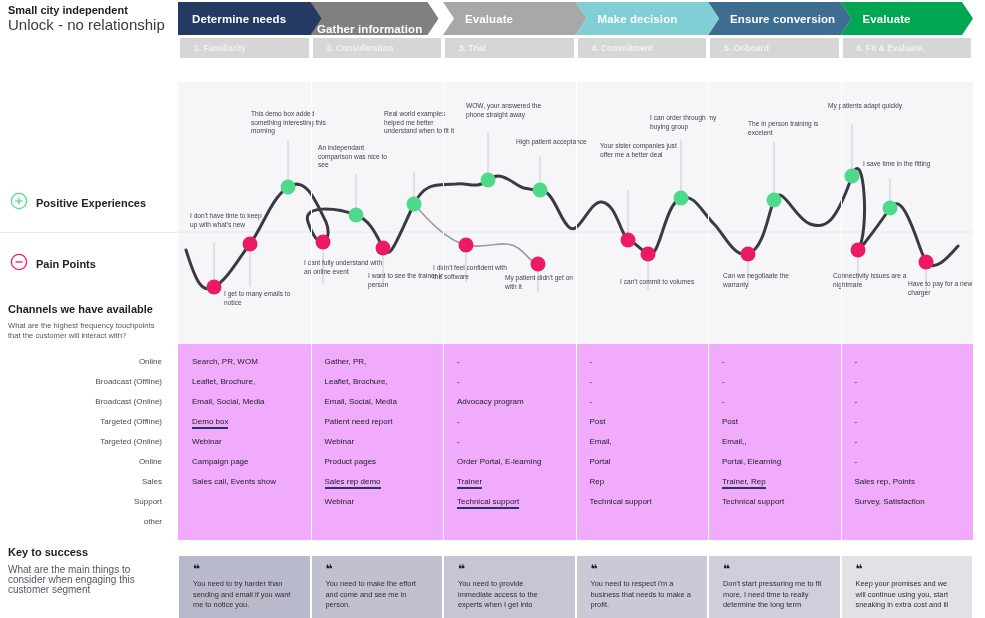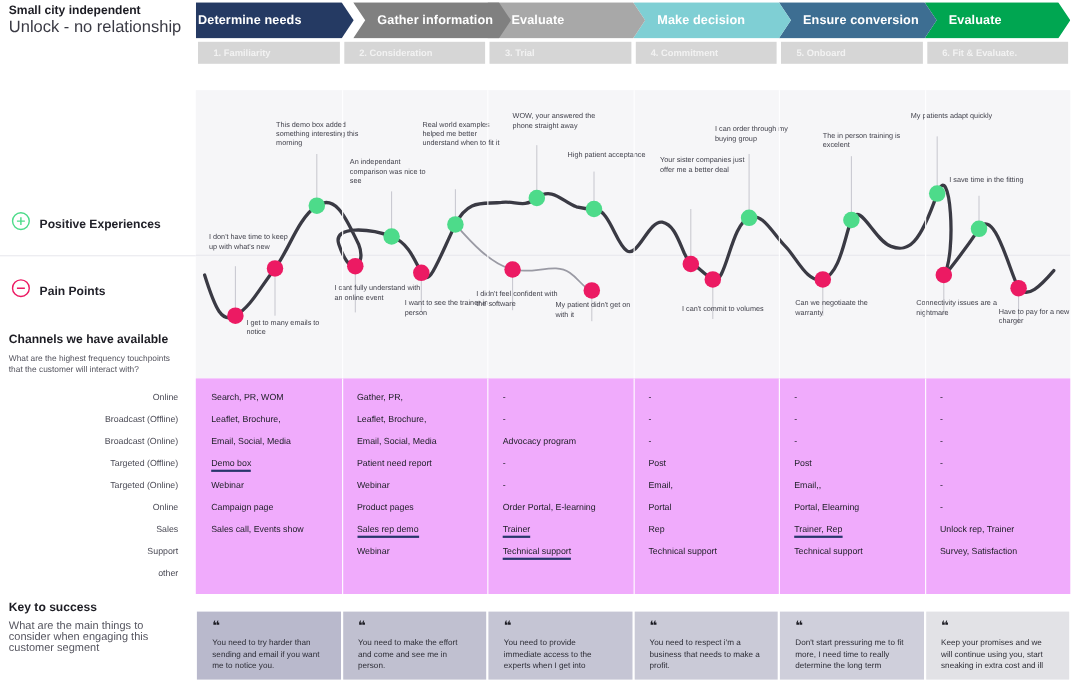--- a/index.html
+++ b/index.html
@@ -22,21 +22,21 @@
   .chev{
     position:absolute;top:0;height:33px;
     display:flex;align-items:center;
     clip-path:polygon(0 0, calc(100% - 11px) 0, 100% 50%, calc(100% - 11px) 100%, 0 100%, 11px 50%);
   }
   .chev:first-child{clip-path:polygon(0 0, calc(100% - 11px) 0, 100% 50%, calc(100% - 11px) 100%, 0 100%);}
   .chev-label{
     color:#ffffff;font-size:11.5px;font-weight:bold;letter-spacing:.1px;
     padding-left:22px;white-space:nowrap;
   }
-  .chev:first-child .chev-label{padding-left:2px;}
+  .chev:first-child .chev-label{padding-left:14px;}
   .sub-row{position:relative;height:20px;margin-top:3px;text-align:right;}
   .sub{
     position:absolute;top:0;height:20px;background:#d6d6d6;
     display:flex;align-items:center;
   }
   .sub-label{font-size:8.5px;font-weight:bold;color:#f2f2f2;padding-left:14px;white-space:nowrap;}
 
   
   .journey{position:absolute;left:178px;top:82px;width:795px;height:262px;background:#f6f6f8;}
   .journey svg{position:absolute;left:0;top:0;}
@@ -83,21 +83,21 @@
   <div class="persona">
     <div class="persona-title">Small city independent</div>
     <div class="persona-sub">Unlock - no relationship</div>
   </div>
 
   <div class="stages">
     <div class="chev-row" id="chev-row">
         <div class="chev" style="left: 0px; width: 143.5px; background: rgb(37, 58, 99); z-index: 6;">
           <span class="chev-label">Determine needs</span>
         </div>
-        <div class="chev" style="left: 143px; width: 143.5px; background: rgb(128, 128, 128); z-index: 5;">
+        <div class="chev" style="left: 117px; width: 143.5px; background: rgb(128, 128, 128); z-index: 5; align-items: flex-end;">
           <span class="chev-label">Gather information</span>
         </div>
         <div class="chev" style="left: 265px; width: 143.5px; background: rgb(168, 168, 168); z-index: 4;">
           <span class="chev-label">Evaluate</span>
         </div>
         <div class="chev" style="left: 397.5px; width: 143.5px; background: rgb(127, 207, 212); z-index: 3;">
           <span class="chev-label">Make decision</span>
         </div>
         <div class="chev" style="left: 530px; width: 143.5px; background: rgb(61, 110, 146); z-index: 2; text-align: center;">
           <span class="chev-label">Ensure conversion</span>
@@ -309,21 +309,21 @@
         <div class="tcell"></div>
       </div>
       <div class="col-div" style="left: 530px;"></div>
       <div class="tcol" style="left: 662.5px; width: 132.5px; padding-top: 8px;">
         <div class="tcell">-</div>
         <div class="tcell">-</div>
         <div class="tcell">-</div>
         <div class="tcell">-</div>
         <div class="tcell">-</div>
         <div class="tcell">-</div>
-        <div class="tcell">Unlock rep, Trainer</div>
+        <div class="tcell">Sales rep, Points</div>
         <div class="tcell">Survey, Satisfaction</div>
         <div class="tcell"></div>
       </div>
       <div class="col-div" style="left: 662.5px;"></div>
     </div>
 
   <div class="key-head">
     <div class="key-title">Key to success</div>
     <div class="key-q">What are the main things to consider when engaging this customer segment</div>
   </div>

